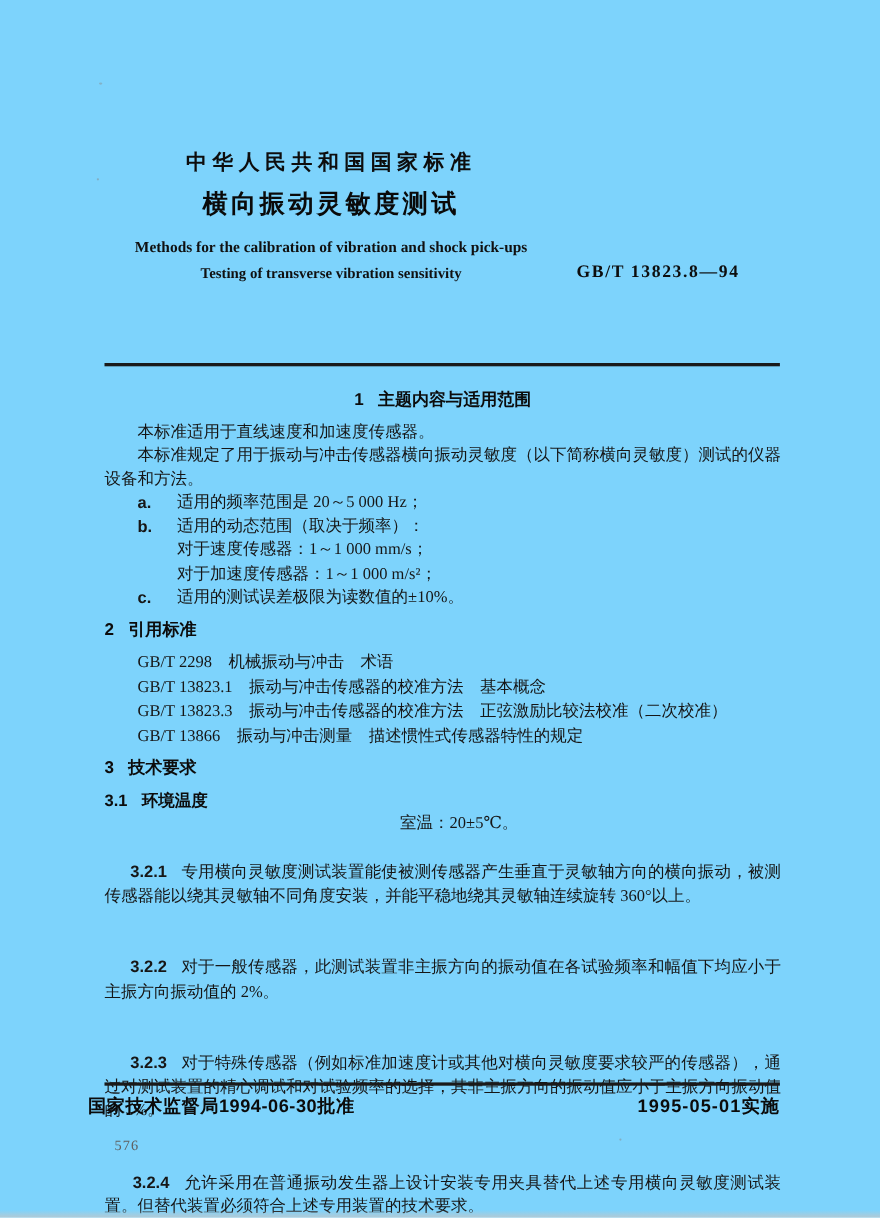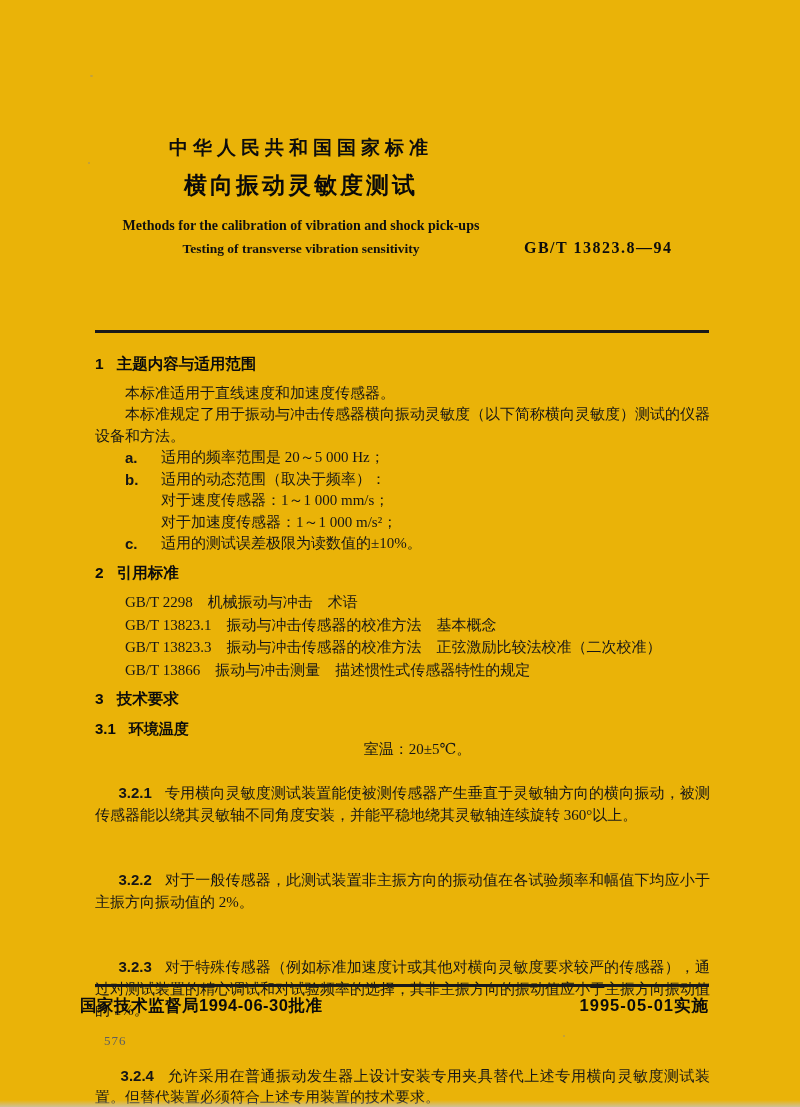--- a/index.html
+++ b/index.html
@@ -1,20 +1,20 @@
 <!DOCTYPE html>
 <html><head>
 <meta charset="utf-8">
 <style>
   * { margin:0; padding:0; box-sizing:border-box; }
   html,body { background:#ffffff; }
   .page {
     position:relative;
     width:800px; height:1107px;
-    background:#eab308;
+    background:#7dd3fc;
     overflow:hidden;
     font-family:"Liberation Serif","DejaVu Serif",serif;
     color:#161616;
   }
   
   .title-wrap {
     position:absolute; top:135px; left:95px; width:412px;
     text-align:center;
   }
   .std-type {
@@ -103,21 +103,21 @@
     <div class="std-type">中华人民共和国国家标准</div>
     <div class="title2">横向振动灵敏度测试</div>
     <div class="english1">Methods for the calibration of vibration and shock pick-ups</div>
     <div class="english2">Testing of transverse vibration sensitivity</div>
   </div>
   <div class="std-number">GB/T 13823.8—94</div>
   <div class="rule-top"></div>
 
   <div class="body-area">
 
-    <div class="sec-heading" style="margin-top:0;">
+    <div class="sec-heading" style="margin-top:0;text-align:center;">
       <span class="num">1</span><span>主题内容与适用范围</span>
     </div>
     <p class="para">本标准适用于直线速度和加速度传感器。</p>
     <p class="para">本标准规定了用于振动与冲击传感器横向振动灵敏度（以下简称横向灵敏度）测试的仪器设备和方法。</p>
     <div class="list-row">
       <span class="list-label">a.</span><span class="list-text">适用的频率范围是 20～5 000 Hz；</span>
     </div>
     <div class="list-row">
       <span class="list-label">b.</span><span class="list-text">适用的动态范围（取决于频率）：</span>
     </div>

